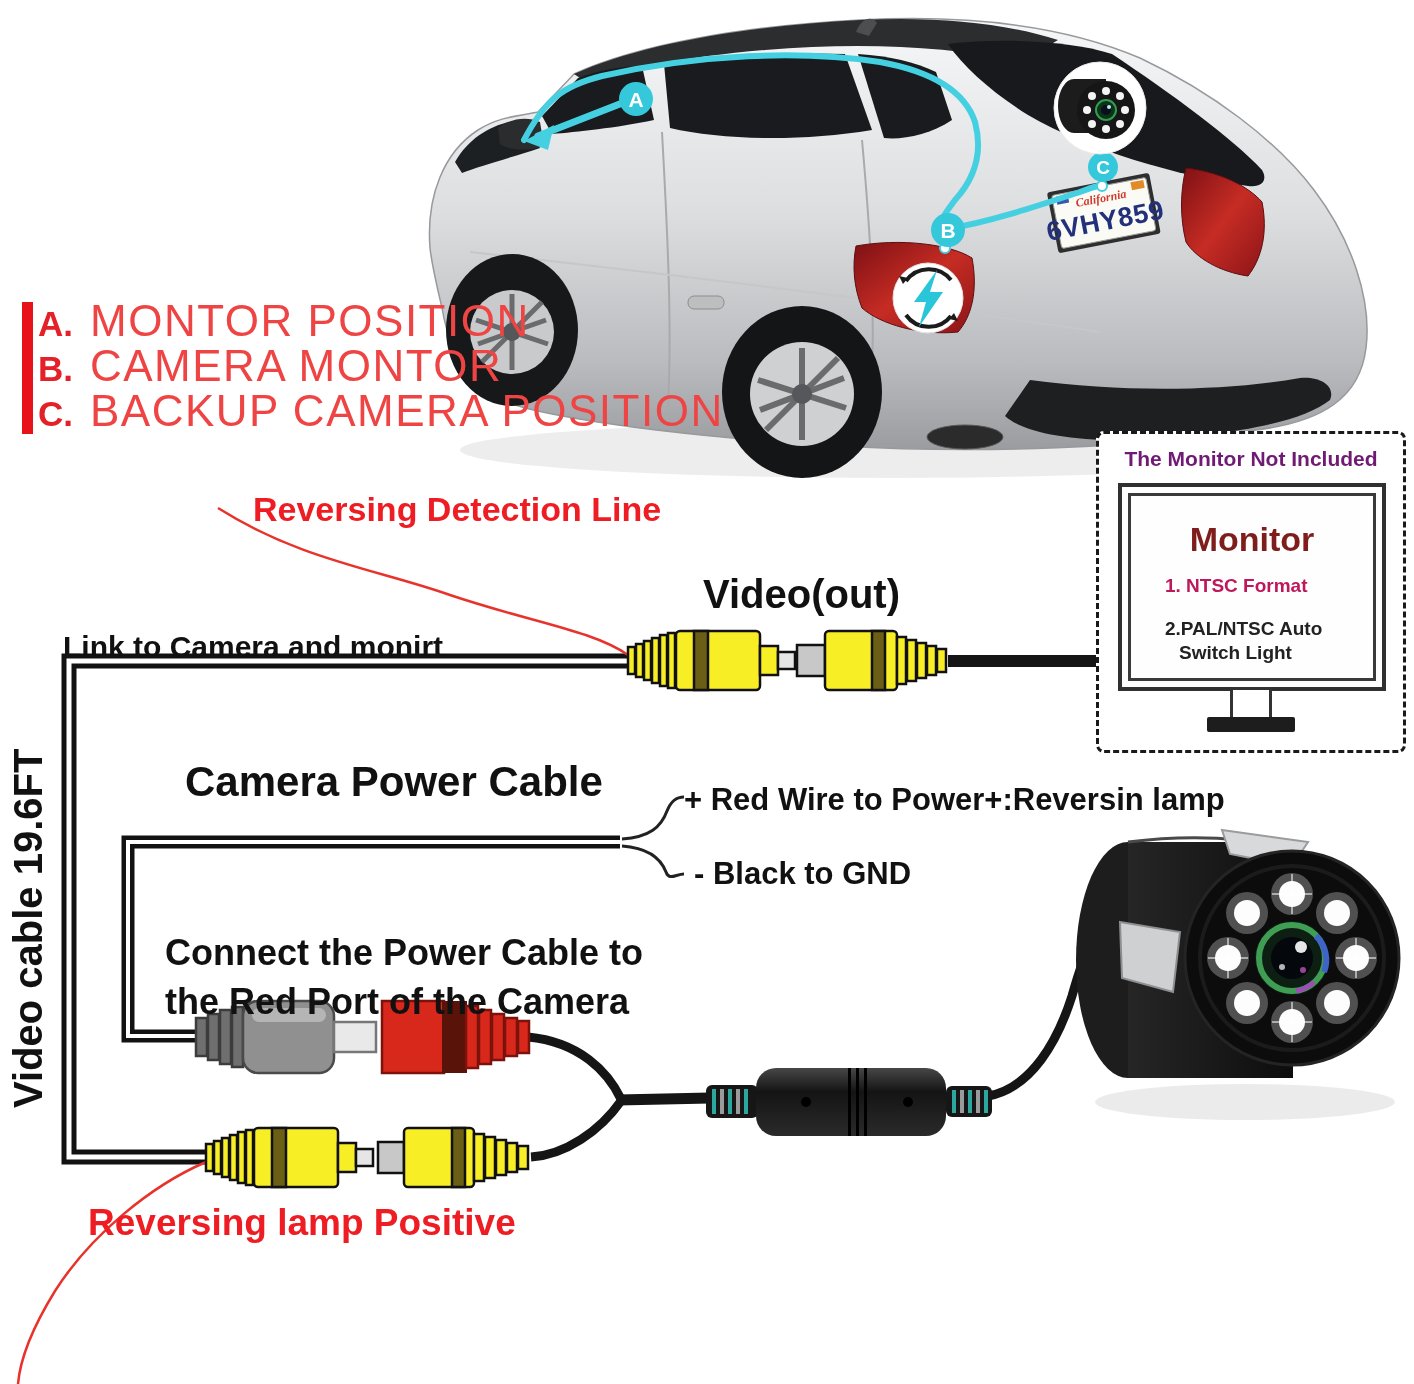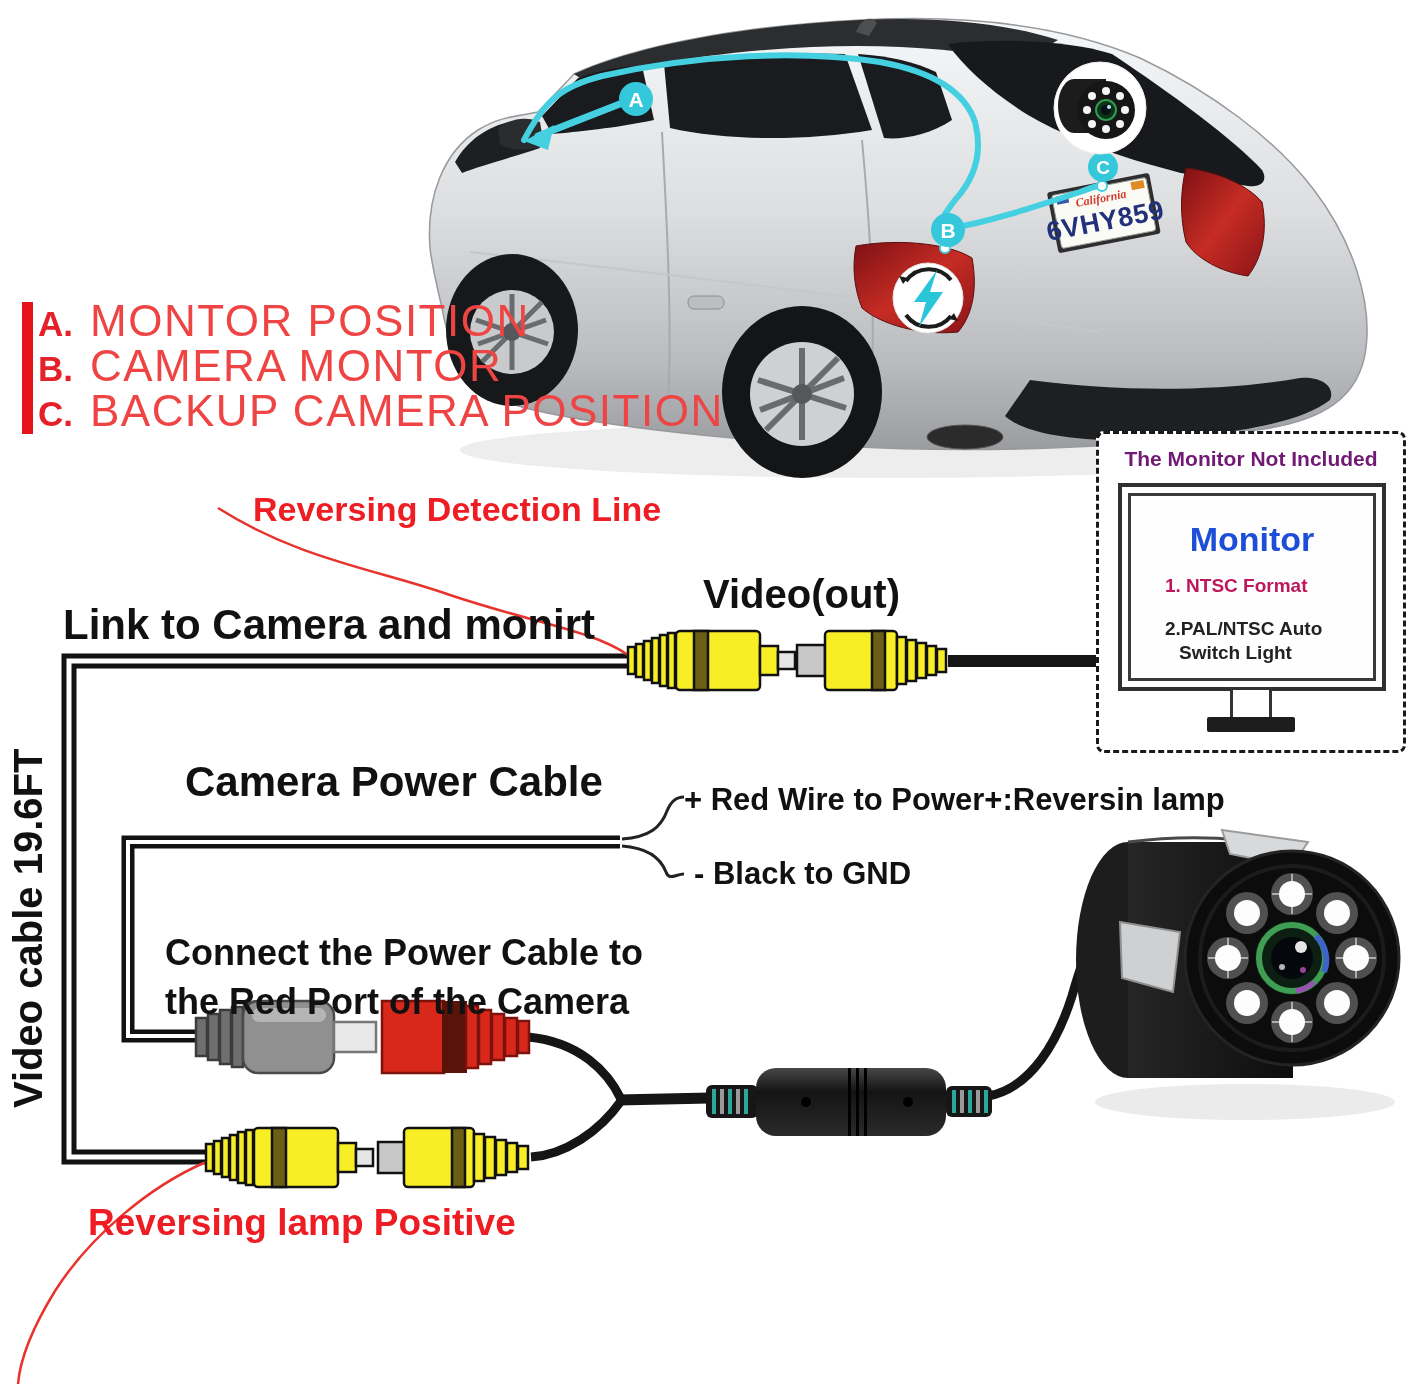--- a/index.html
+++ b/index.html
@@ -14,35 +14,35 @@
   
   .legend{position:absolute;left:22px;top:296px;display:flex;}
   .legend-bar{width:11px;height:132px;background:#e8121b;margin-top:6px;}
   .legend-rows{margin-left:5px;}
   .legend-row{display:flex;align-items:baseline;height:45px;}
   .legend-letter{font-weight:700;font-size:35px;color:#e42028;width:52px;text-align:left;}
   .legend-text{font-weight:300;font-size:44px;color:#ef4444;letter-spacing:1.5px;text-align:center;}
   
   .lab-revdet{left:253px;top:490px;font-size:34px;}
   .lab-videoout{left:703px;top:572px;font-size:40px;}
-  .lab-link{left:63px;top:601px;font-size:42px;text-align:center;}
+  .lab-link{left:63px;top:630px;font-size:30px;text-align:center;}
   .lab-vcable{left:6px;top:1108px;font-size:40px;transform-origin:0 0;transform:rotate(-90deg);}
   .lab-powcable{left:185px;top:758px;font-size:42px;}
   .lab-redwire{left:684px;top:782px;font-size:31px;}
   .lab-blackwire{left:694px;top:856px;font-size:31px;}
   .lab-connect{left:165px;top:928px;font-size:36px;line-height:49px;}
   .lab-revlamp{left:88px;top:1202px;font-size:37px;}
   
   .monitor-box{position:absolute;left:1096px;top:431px;width:304px;height:316px;
     border:3px dashed #1a1a1a;border-radius:8px;background:#fff;}
   .monitor-header{margin-top:13px;text-align:center;font-size:21px;font-weight:600;color:#701a75;}
   .monitor-bezel{position:absolute;left:19px;top:49px;width:260px;height:200px;
     border:4px solid #303030;background:#fefefe;}
   .monitor-screen{position:absolute;left:6px;top:6px;right:6px;bottom:6px;border:3px solid #3a3a3a;}
-  .monitor-title{margin-top:24px;text-align:center;font-size:34px;font-weight:700;color:#1d4ed8;}
+  .monitor-title{margin-top:24px;text-align:center;font-size:34px;font-weight:700;color:#7f1d1d;}
   .monitor-li{margin:16px 0 0 34px;font-size:19px;font-weight:600;color:#be185d;}
   .monitor-li2{margin:20px 0 0 34px;font-size:19px;font-weight:600;color:#222;line-height:24px;}
   .monitor-li2 .ind{display:block;margin-left:14px;}
   .monitor-neck{position:absolute;left:50%;transform:translateX(-50%);top:253px;width:36px;height:27px;
     border:3px solid #333;background:#fff;}
   .monitor-base{position:absolute;left:50%;transform:translateX(-50%);top:283px;width:88px;height:15px;
     background:#1d1d1d;border-radius:2px;}
 </style>
 </head>
 <body>

